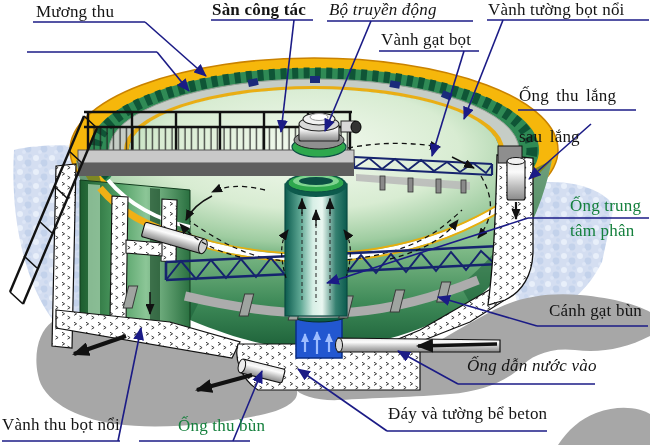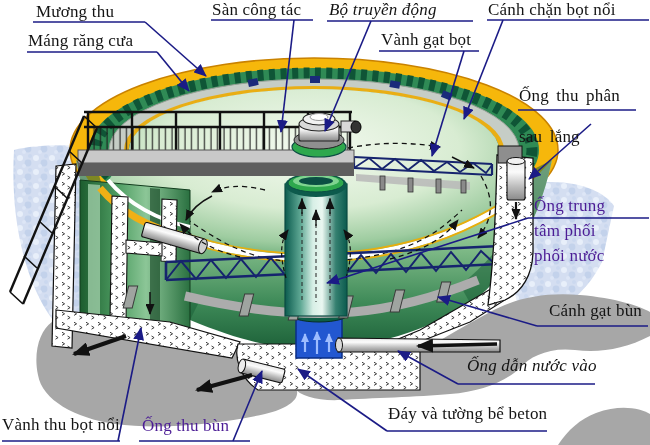--- a/index.html
+++ b/index.html
@@ -1,21 +1,21 @@
 <!DOCTYPE html>
 <html><head>
 <meta charset="utf-8">
 <style>
   html,body{margin:0;padding:0;background:#ffffff;}
   #stage{position:relative;width:650px;height:445px;background:#ffffff;overflow:hidden;
          font-family:"Liberation Serif",serif;padding-left:24px;}
   #stage svg{position:absolute;left:0;top:0;}
   .lbl{position:absolute;font-size:17px;line-height:1.2;color:#141414;white-space:nowrap;
        letter-spacing:.2px;}
-  .lbl.blue{color:#4c1d95;}
+  .lbl.blue{color:#15803d;margin-left:36px;}
   .lbl .ln{display:block;}
   .lbl.sp{word-spacing:3px;}
 </style>
 </head>
 <body>
 
 <div id="stage">
 <svg width="650" height="445" viewBox="0 0 650 445">
   <defs>
     <radialGradient id="surf" cx="0.5" cy="0.35" r="0.8">
@@ -307,32 +307,30 @@
     <path d="M387,431 L547,431"></path>     
         <path d="M387,431 L298,369" marker-end="url(#m-navy)"></path>
     <path d="M139,441 L250,441"></path>     
         <path d="M233,441 L262,371" marker-end="url(#m-navy)"></path>
     <path d="M2,441 L120,441"></path>       
         <path d="M118,441 L141,328" marker-end="url(#m-navy)"></path>
   </g>
 </svg>
 
 <div class="lbl" style="left:36px;top:2px;">Mương thu</div>
-<div class="lbl" style="left:28px;top:31px;">Máng răng cưa</div>
-<div class="lbl" style="left:212px;top:0px;">Sàn công tác</div>
+<div class="lbl" style="left:212px;top:0px;font-weight:bold;">Sàn công tác</div>
 <div class="lbl" style="left:329px;top:0px;font-style:italic;">Bộ truyền động</div>
-<div class="lbl" style="left:488px;top:0px;">Cánh chặn bọt nổi</div>
+<div class="lbl" style="left:488px;top:0px;">Vành tường bọt nổi</div>
 <div class="lbl" style="left:381px;top:30px;">Vành gạt bọt</div>
 <div class="lbl sp" style="left:519px;top:86px;">
-  <span class="ln">Ống thu phân</span>
+  <span class="ln">Ống thu lắng</span>
   <span class="ln" style="margin-top:21px;">sau lắng</span>
 </div>
 <div class="lbl blue" style="left:534px;top:193px;line-height:25px;">
   <span class="ln">Ống trung</span>
-  <span class="ln">tâm phối</span>
-  <span class="ln">phối nước</span>
+  <span class="ln">tâm phân</span>
 </div>
 <div class="lbl" style="left:549px;top:301px;">Cánh gạt bùn</div>
 <div class="lbl" style="left:467px;top:356px;font-style:italic;">Ống dẫn nước vào</div>
 <div class="lbl" style="left:388px;top:404px;">Đáy và tường bể beton</div>
 <div class="lbl blue" style="left:142px;top:416px;">Ống thu bùn</div>
 <div class="lbl" style="left:2px;top:415px;">Vành thu bọt nổi</div>
 </div>
 
 </body></html>

